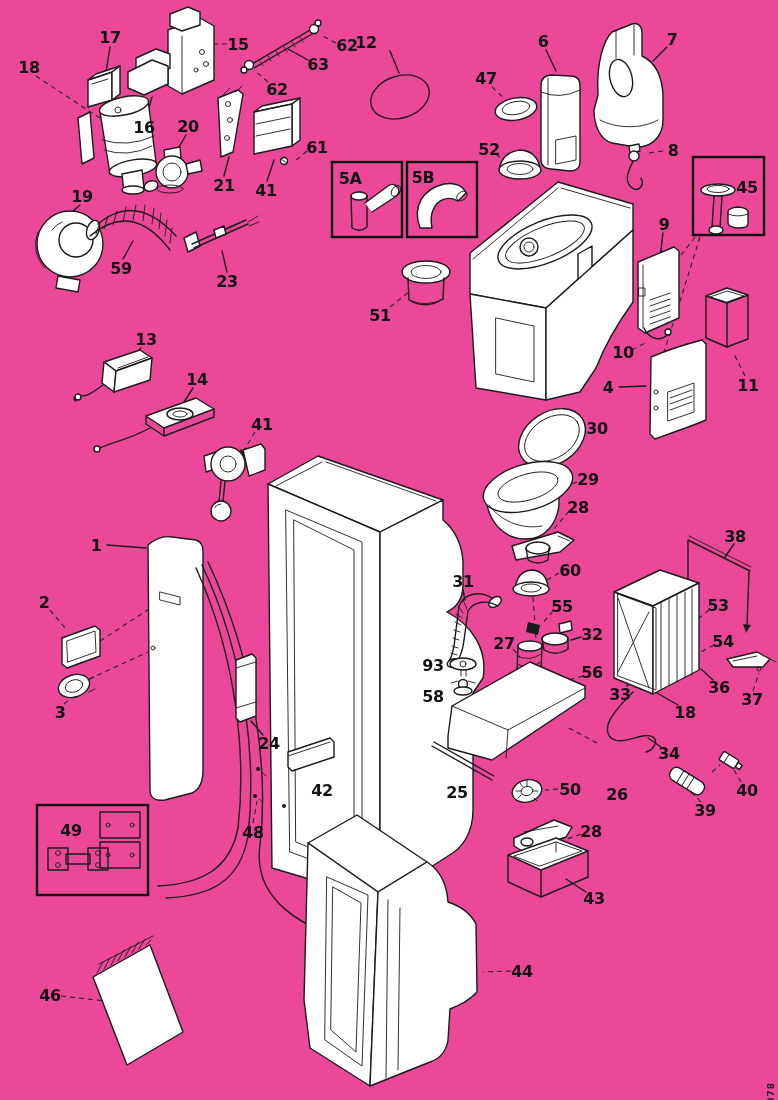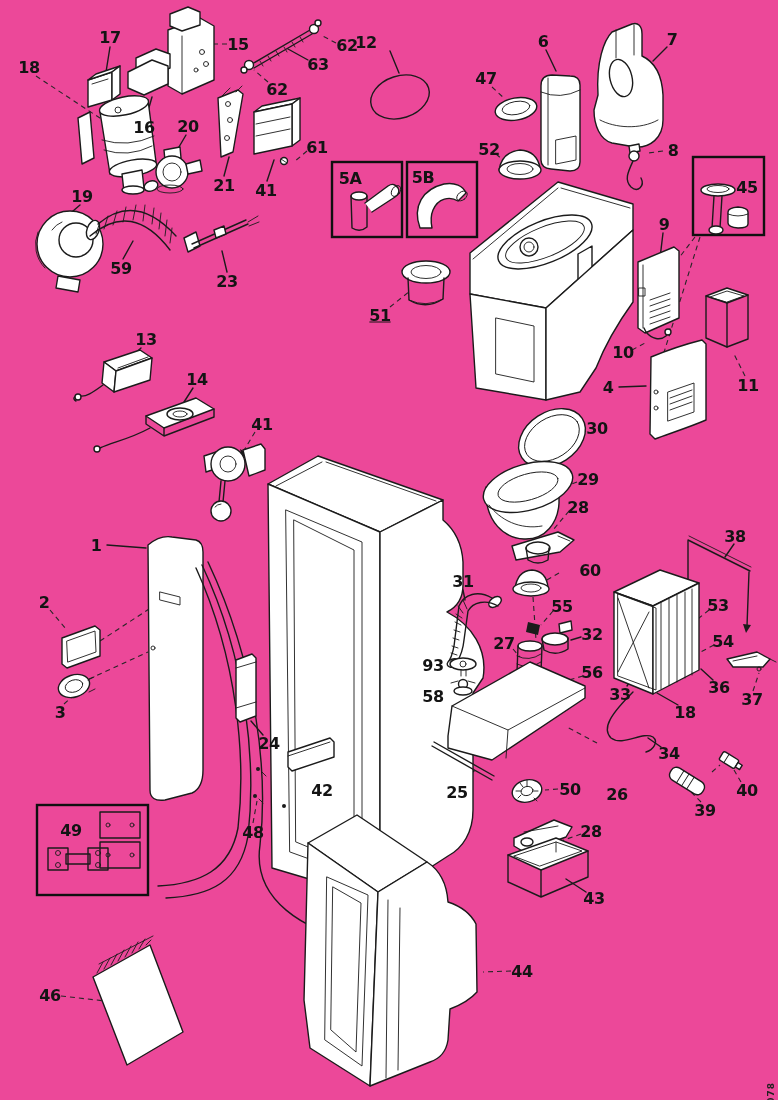--- a/index.html
+++ b/index.html
@@ -526,33 +526,33 @@
       <span class="callout" style="left: 317px; top: 147px;">61</span>
       <span class="callout" style="left: 747px; top: 187px;">45</span>
       <span class="callout" style="left: 224px; top: 185px;">21</span>
       <span class="callout" style="left: 266px; top: 190px;">41</span>
       <span class="callout" style="left: 350px; top: 178px;">5A</span>
       <span class="callout" style="left: 423px; top: 177px;">5B</span>
       <span class="callout" style="left: 82px; top: 196px;">19</span>
       <span class="callout" style="left: 664px; top: 224px;">9</span>
       <span class="callout" style="left: 121px; top: 268px;">59</span>
       <span class="callout" style="left: 227px; top: 281px;">23</span>
-      <span class="callout" style="left: 380px; top: 315px; text-decoration: underline;">51</span>
+      <span class="callout" style="left: 380px; top: 315px;">51</span>
       <span class="callout" style="left: 146px; top: 339px;">13</span>
       <span class="callout" style="left: 623px; top: 352px;">10</span>
       <span class="callout" style="left: 197px; top: 379px;">14</span>
       <span class="callout" style="left: 608px; top: 387px;">4</span>
       <span class="callout" style="left: 748px; top: 385px;">11</span>
       <span class="callout" style="left: 262px; top: 424px;">41</span>
       <span class="callout" style="left: 597px; top: 428px;">30</span>
       <span class="callout" style="left: 588px; top: 479px;">29</span>
       <span class="callout" style="left: 578px; top: 507px;">28</span>
       <span class="callout" style="left: 96px; top: 545px;">1</span>
       <span class="callout" style="left: 735px; top: 536px;">38</span>
-      <span class="callout" style="left: 570px; top: 570px; margin-left: 20px;">60</span>
+      <span class="callout" style="left: 570px; top: 570px;">60</span>
       <span class="callout" style="left: 463px; top: 581px;">31</span>
       <span class="callout" style="left: 44px; top: 602px;">2</span>
       <span class="callout" style="left: 562px; top: 606px;">55</span>
       <span class="callout" style="left: 718px; top: 605px;">53</span>
       <span class="callout" style="left: 504px; top: 643px;">27</span>
       <span class="callout" style="left: 592px; top: 634px;">32</span>
       <span class="callout" style="left: 723px; top: 641px;">54</span>
       <span class="callout" style="left: 433px; top: 665px;">93</span>
       <span class="callout" style="left: 592px; top: 672px;">56</span>
       <span class="callout" style="left: 620px; top: 694px;">33</span>

